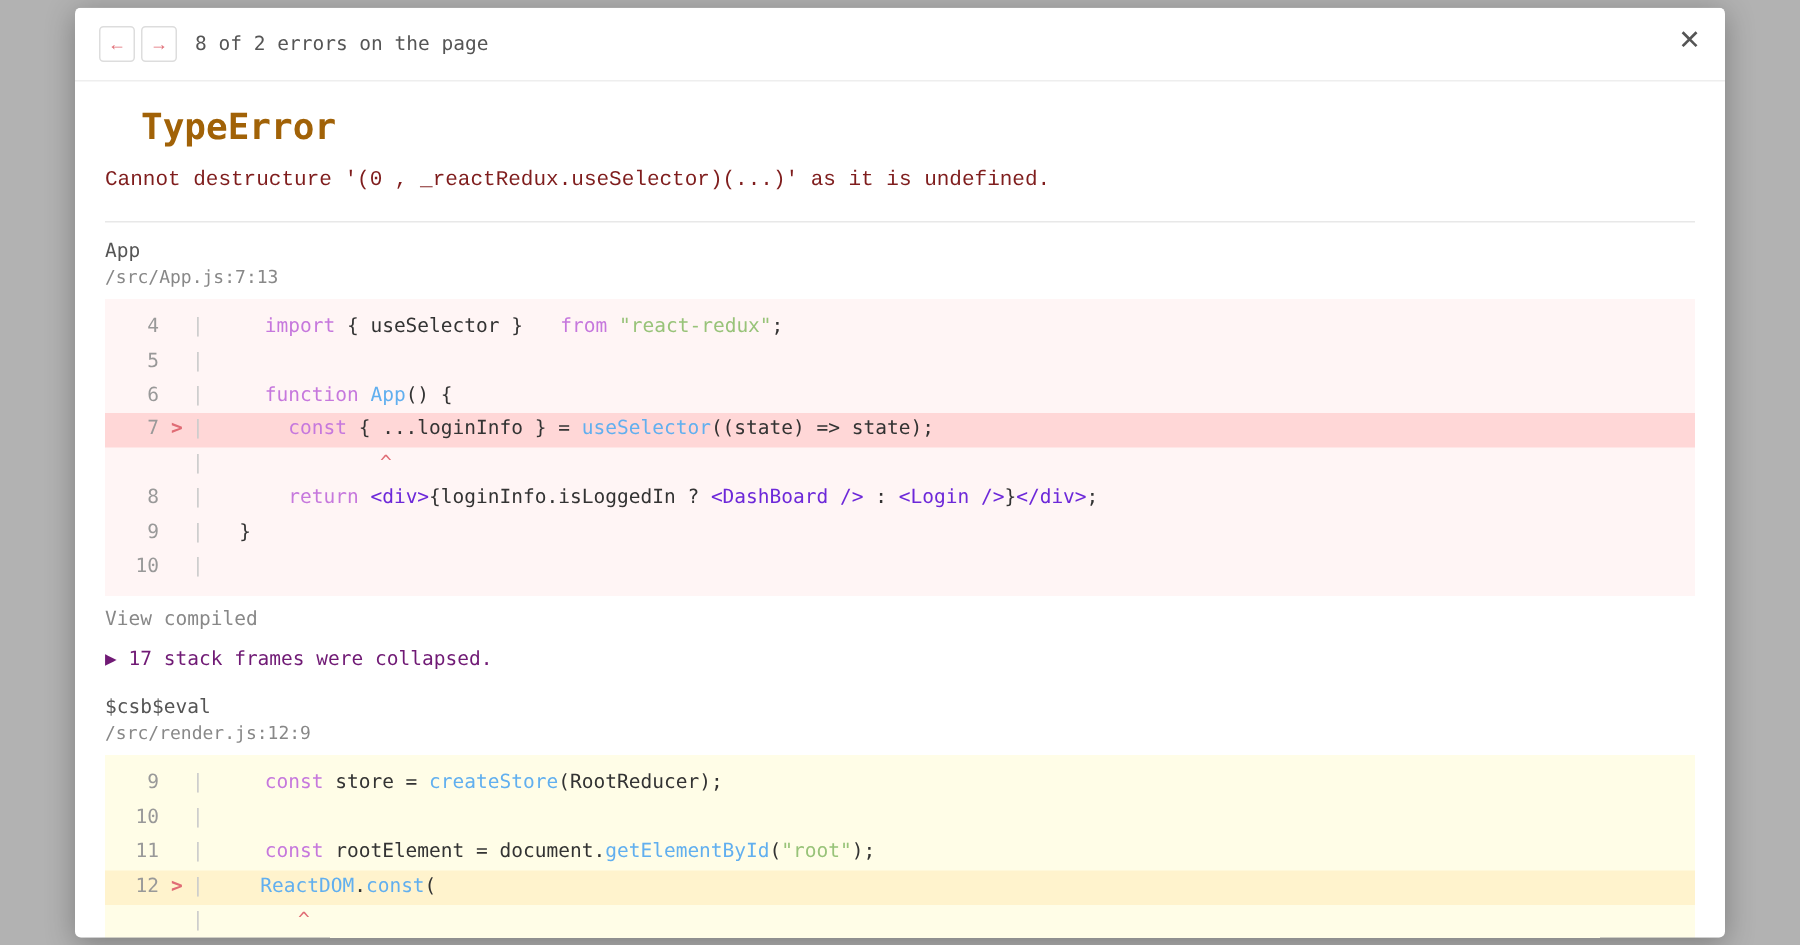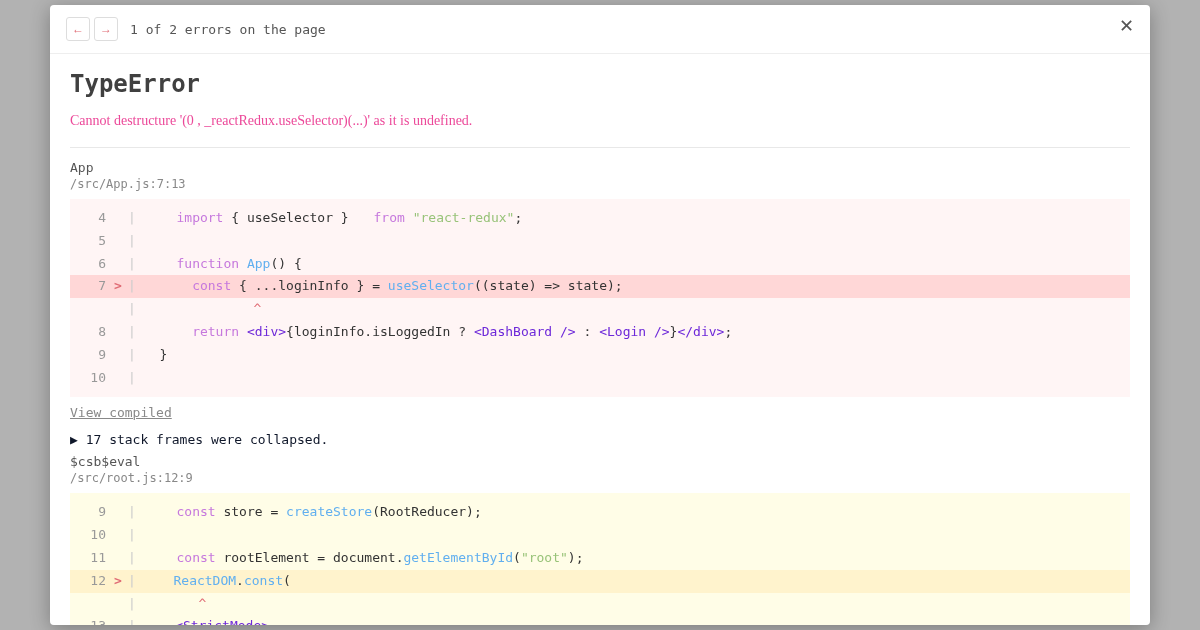--- a/index.html
+++ b/index.html
@@ -62,30 +62,31 @@
       border: none;
       cursor: pointer;
       font-size: 18px;
       color: #555;
       line-height: 1;
     }
     .main-content {
       padding: 16px 20px;
     }
     .error-title {
-      color: #404040;
+      color: #a16207;
       font-size: 24px;
       font-weight: 600;
       margin-bottom: 12px;
       font-family: monospace;
+      margin-left: 24px;
     }
     .error-message {
-      font-family: Liberation Serif, serif;
+      font-family: Liberation Mono, monospace;
       font-size: 14px;
-      color: #ec4899;
+      color: #7f1d1d;
       margin-bottom: 16px;
       line-height: 1.5;
     }
     .divider {
       border: none;
       border-top: 1px solid #e8e8e8;
       margin: 12px 0;
     }
     .section-label {
       font-family: monospace;
@@ -151,41 +152,40 @@
       display: flex;
       padding: 1px 8px;
       white-space: pre;
       color: #e06c75;
     }
     .view-compiled {
       font-family: monospace;
       font-size: 13px;
       color: #888;
       cursor: pointer;
-      text-decoration: underline;
       margin-bottom: 12px;
     }
     .collapsed-frames {
       font-family: monospace;
       font-size: 13px;
-      color: #0f172a;
-      margin-bottom: 7px;
+      color: #701a75;
+      margin-bottom: 17px;
       cursor: pointer;
     }
   </style>
 </head>
 <body>
 
 <div class="overlay">
   <div class="top-bar">
     <div class="nav-arrows">
       <button class="nav-btn">←</button>
       <button class="nav-btn">→</button>
     </div>
-    <span class="error-count">1 of 2 errors on the page</span>
+    <span class="error-count">8 of 2 errors on the page</span>
     <button class="close-btn">✕</button>
   </div>
 
   <div class="main-content">
     <div class="error-title">TypeError</div>
     <div class="error-message">Cannot destructure '(0 , _reactRedux.useSelector)(...)' as it is undefined.</div>
 
     <hr class="divider">
 
     <div class="section-label">App</div>
@@ -240,21 +240,21 @@
         <span class="line-sep">|</span>
         <span class="code-content"></span>
       </div>
     </div>
 
     <div class="view-compiled">View compiled</div>
 
     <div class="collapsed-frames">▶ 17 stack frames were collapsed.</div>
 
     <div class="section-label">$csb$eval</div>
-    <div class="section-path">/src/root.js:12:9</div>
+    <div class="section-path">/src/render.js:12:9</div>
 
     <div class="code-block yellow-bg">
       <div class="code-line">
         <span class="line-num">9</span>
         <span class="line-arrow">&nbsp;</span>
         <span class="line-sep">|</span>
         <span class="code-content">  <span class="kw">const</span> store = <span class="fn">createStore</span>(RootReducer);</span>
       </div>
       <div class="code-line">
         <span class="line-num">10</span>

